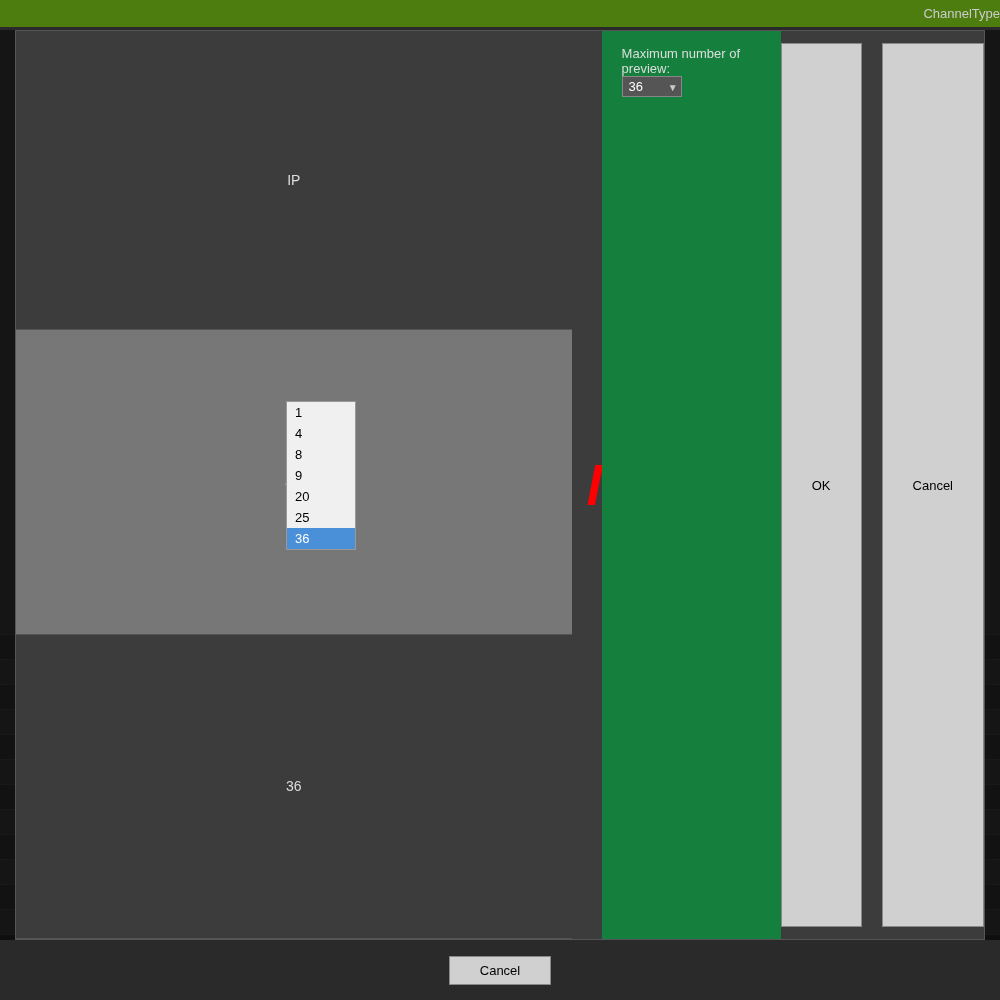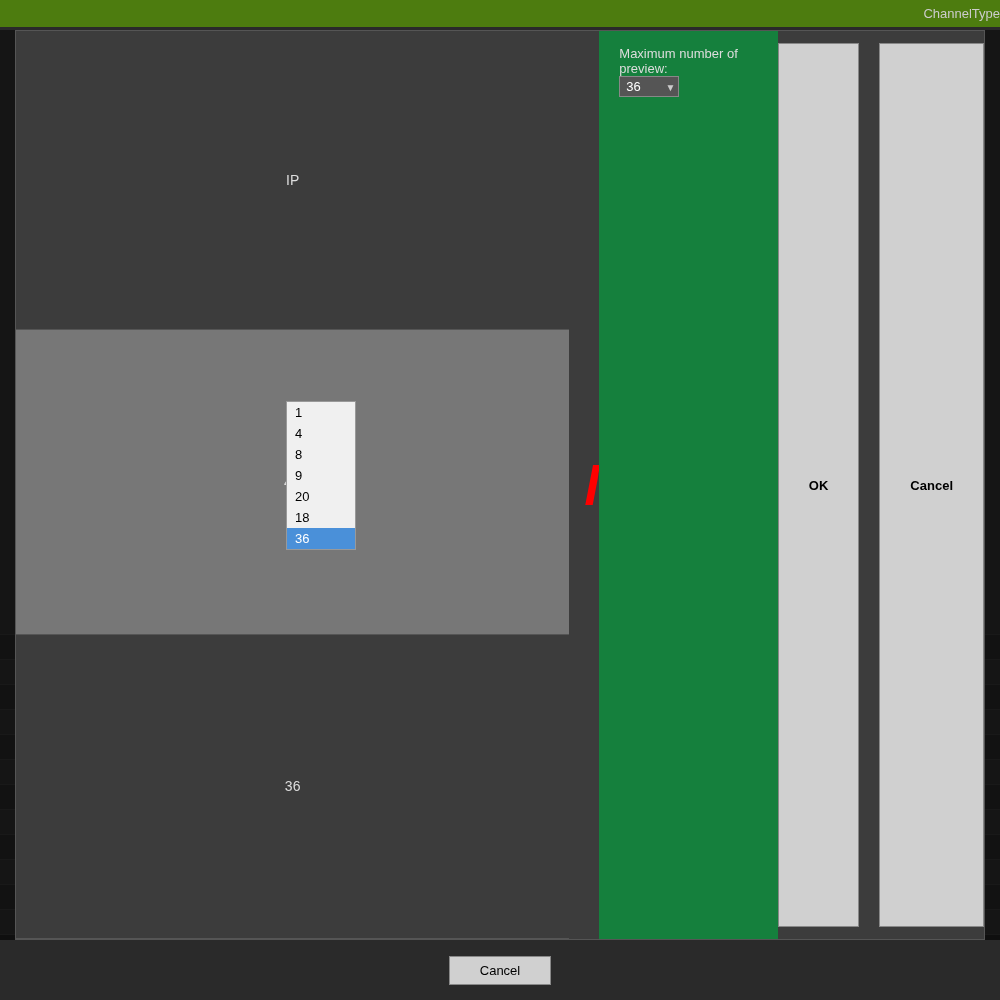--- a/index.html
+++ b/index.html
@@ -203,21 +203,20 @@
       gap: 20px;
     }
 
     .dialog-btn {
       padding: 22px 30px;
       font-size: 13px;
       border: 1px solid #888;
       background: #d0d0d0;
       cursor: pointer;
       color: #000;
-      font-weight: bold;
     }
 
     .bottom-cancel-btn {
       padding: 6px 30px;
       font-size: 13px;
       border: 1px solid #888;
       background: #d0d0d0;
       cursor: pointer;
       color: #000;
     }
@@ -348,21 +347,21 @@
       <span id="select-arrow">▼</span>
     </div>
   </div>
 
   <div id="dropdown-list">
     <div>1</div>
     <div>4</div>
     <div>8</div>
     <div>9</div>
     <div>20</div>
-    <div>18</div>
+    <div>25</div>
     <div class="selected">36</div>
   </div>
 
   <div id="modal-buttons">
     <button class="dialog-btn">OK</button>
     <button class="dialog-btn">Cancel</button>
   </div>
 </div>
 
 </body></html>

